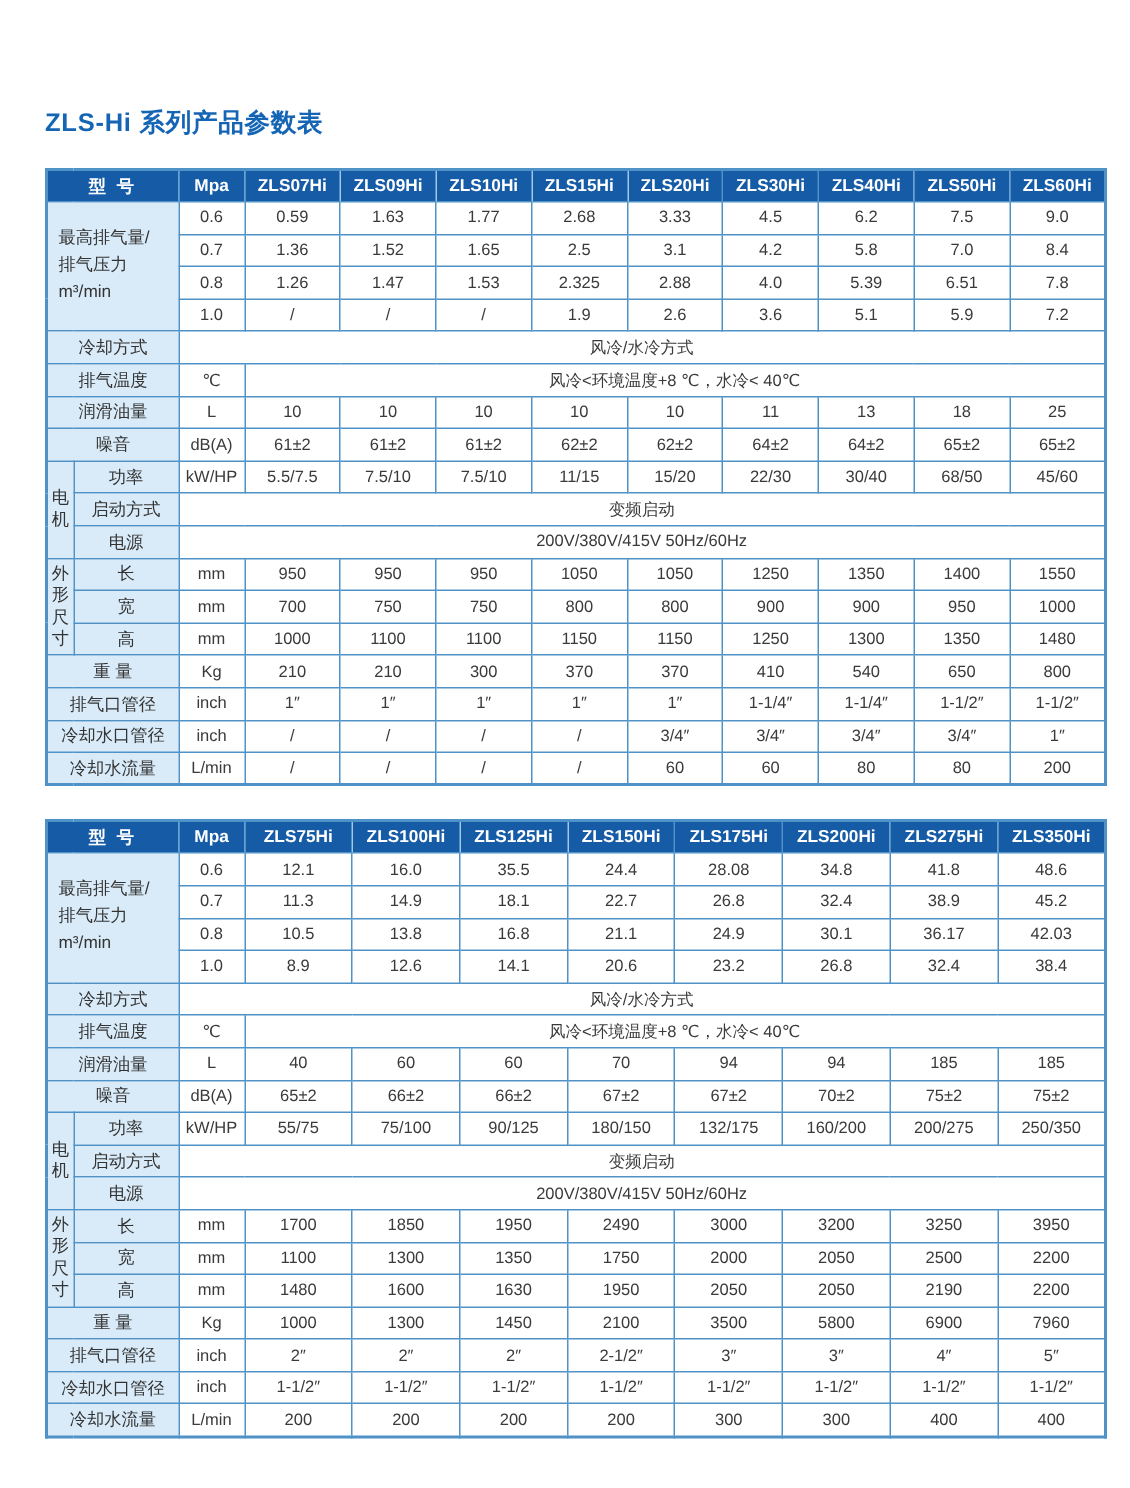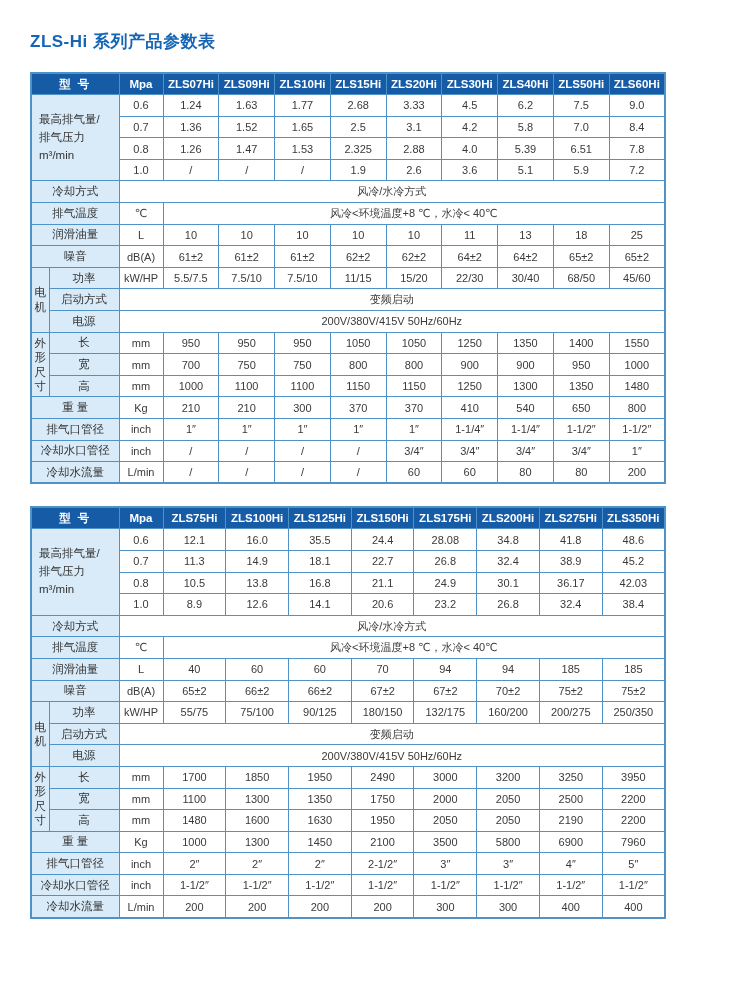--- a/index.html
+++ b/index.html
@@ -9,29 +9,29 @@
     --c-title:#1565b5;
     --c-text:#3a3a3a;
   }
   *{box-sizing:border-box;}
   html,body{margin:0;padding:0;}
   body{
     width:753px;height:992px;background:#ffffff;
     font-family:"Liberation Sans","DejaVu Sans",sans-serif;
     color:var(--c-text);
   }
-  .page{padding:30px 29px 0 30px;}
+  .page{padding:30px 29px 0 30px;margin-top:40px;}
   .title{
     margin:0 0 19px 0;
     font-size:17px;font-weight:bold;color:var(--c-title);
     letter-spacing:0.5px;
   }
   table.spec{
     border-collapse:collapse;table-layout:fixed;
-    width:636px;margin:0 0 22px 0;
+    width:708px;margin:0 0 22px 0;
     border:2px solid var(--c-border);
   }
   .spec th,.spec td{
     border:1px solid var(--c-border);
     text-align:center;vertical-align:middle;
     height:21.6px;padding:0 1px;
     font-size:11px;font-weight:normal;color:var(--c-text);
     overflow:hidden;white-space:nowrap;
   }
   .spec th.model{
@@ -89,21 +89,21 @@
             <th class="model">ZLS50Hi</th>
             <th class="model">ZLS60Hi</th>
           </tr>
           <tr>
             <td colspan="2" rowspan="4" class="lab cap">
               <div>最高排气量/</div>
               <div>排气压力</div>
               <div>m³/min</div>
             </td>
             <td>0.6</td>
-            <td>1.24</td>
+            <td>0.59</td>
             <td>1.63</td>
             <td>1.77</td>
             <td>2.68</td>
             <td>3.33</td>
             <td>4.5</td>
             <td>6.2</td>
             <td>7.5</td>
             <td>9.0</td>
           </tr>
           <tr>

